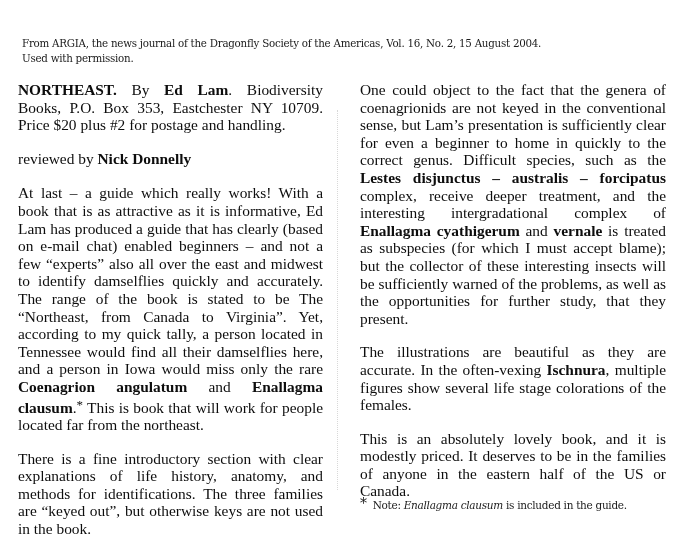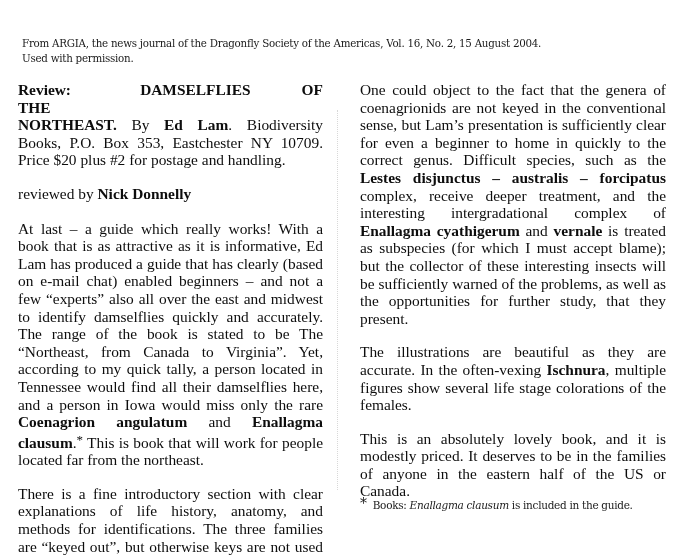--- a/index.html
+++ b/index.html
@@ -37,24 +37,20 @@
 </head>
 <body>
 
 <div class="header">
   <div>From ARGIA, the news journal of the Dragonfly Society of the Americas, Vol. 16, No. 2, 15 August 2004.</div>
   <div>Used with permission.</div>
 </div>
 
 <div class="col col-left">
   <p>
-    <span class="title-line" style="display:block;">
-      <span class="b">Review:</span>
-      <span class="b" style="word-spacing:26px; margin-left:44px;">DAMSELFLIES OF THE</span>
-    </span>
     <span class="b">NORTHEAST.</span>
     <span>By</span>
     <span class="b">Ed Lam</span><span>. Biodiversity Books, P.O. Box 353, Eastchester NY 10709.  Price $20 plus #2 for postage and handling.</span>
   </p>
   <p>
     <span>reviewed by</span>
     <span class="b">Nick Donnelly</span>
   </p>
   <p style="margin-top:17px;">
     <span>At last – a guide which really works!  With a book that is as attractive as it is informative, Ed Lam has produced a guide that has clearly (based on e-mail chat) enabled beginners – and not a few “experts” also all over the east and midwest to identify damselflies quickly and accurately.  The range of the book is stated to be The “Northeast, from Canada to Virginia”.  Yet, according to my quick tally, a person located in Tennessee would find all their damselflies here, and a person in Iowa would miss only the rare </span><span class="bi">Coenagrion angulatum</span><span> and </span><span class="bi">Enallagma clausum</span><span>.</span><span class="sup">*</span><span> This is book that will work for people located far from the northeast.</span>
@@ -68,14 +64,14 @@
   <p>
     <span>One could object to the fact that the genera of coenagrionids are not keyed in the conventional sense, but Lam’s presentation is sufficiently clear for even a beginner to home in quickly to the correct genus.  Difficult species, such as the </span><span class="bi">Lestes disjunctus – australis – forcipatus</span><span> complex, receive deeper treatment, and the interesting intergradational complex of </span><span class="bi">Enallagma cyathigerum</span><span> and </span><span class="bi">vernale</span><span>  is treated as subspecies (for which I must accept blame); but the collector of these interesting insects will be sufficiently warned of the problems, as well as the opportunities for further study, that they present.</span>
   </p>
   <p>
     <span>The illustrations are beautiful as they are accurate.  In the often-vexing </span><span class="bi">Ischnura</span><span>, multiple figures show several life stage colorations of the females.</span>
   </p>
   <p>This is an absolutely lovely book, and it is modestly priced.  It deserves to be in the families of anyone in the eastern half of the US or Canada.</p>
 </div>
 
 <div class="footnote">
-  <span class="star">*</span><span>Books: </span><i>Enallagma clausum</i><span> is included in the guide.</span>
+  <span class="star">*</span><span>Note: </span><i>Enallagma clausum</i><span> is included in the guide.</span>
 </div>
 
 </body></html>

